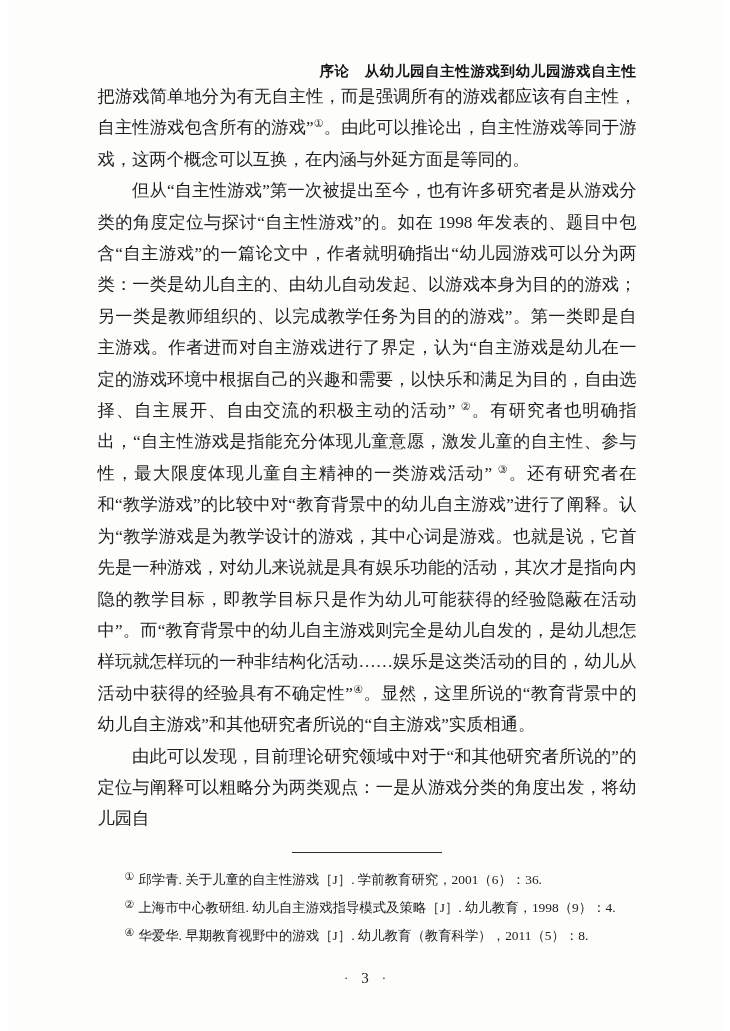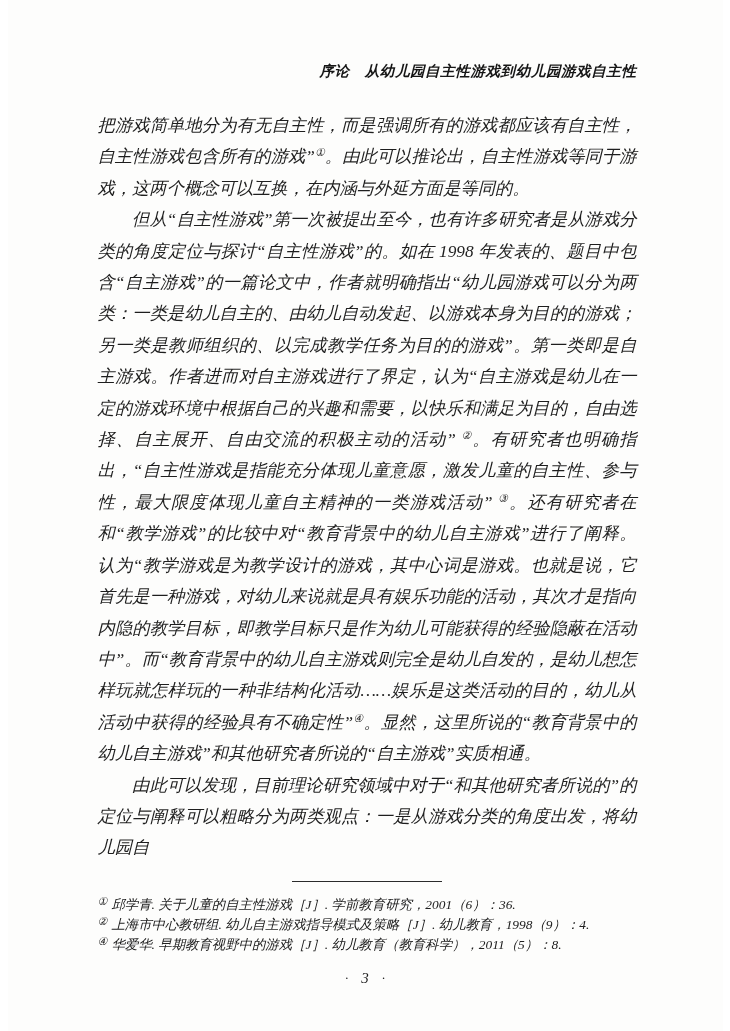--- a/index.html
+++ b/index.html
@@ -11,36 +11,34 @@
     position: relative;
     width: 715px;
     height: 1031px;
     margin: 0 auto;
     background: #fdfdfc;
     color: #1e1e1e;
     font-family: "Liberation Serif", "DejaVu Serif", serif;
     box-sizing: border-box;
     padding: 62px 86px 0 90px;
     overflow: hidden;
-    font-style: italic;
   }
   .running-header {
     text-align: right;
     font-family: "Liberation Sans", "DejaVu Sans", sans-serif;
     font-weight: bold;
     font-size: 14.5px;
     letter-spacing: 0.6px;
     color: #161616;
     white-space: nowrap;
   }
   .running-header .header-section {
     margin-right: 15px;
   }
   .body-text {
-    margin-top: 29px;
     font-size: 17.3px;
     line-height: 31.4px;
     text-align: justify;
   }
   .body-text p {
     margin: 0;
     text-indent: 2em;
   }
   .body-text p.no-indent {
     text-indent: 0;
@@ -54,23 +52,24 @@
   .footnote-rule {
     margin-top: 17px;
     width: 150px;
     height: 0;
     border: none;
     border-top: 1.5px solid #2b2b2b;
   }
   .footnotes {
     margin-top: 11px;
     font-size: 13.4px;
-    line-height: 16px;
+    line-height: 24px;
     text-align: justify;
     color: #202020;
+    margin-left: 27px;
   }
   .footnote {
     padding-left: 16px;
     text-indent: -16px;
   }
   .footnote .marker {
     font-size: 11px;
     vertical-align: 4px;
     margin-right: 4px;
   }

